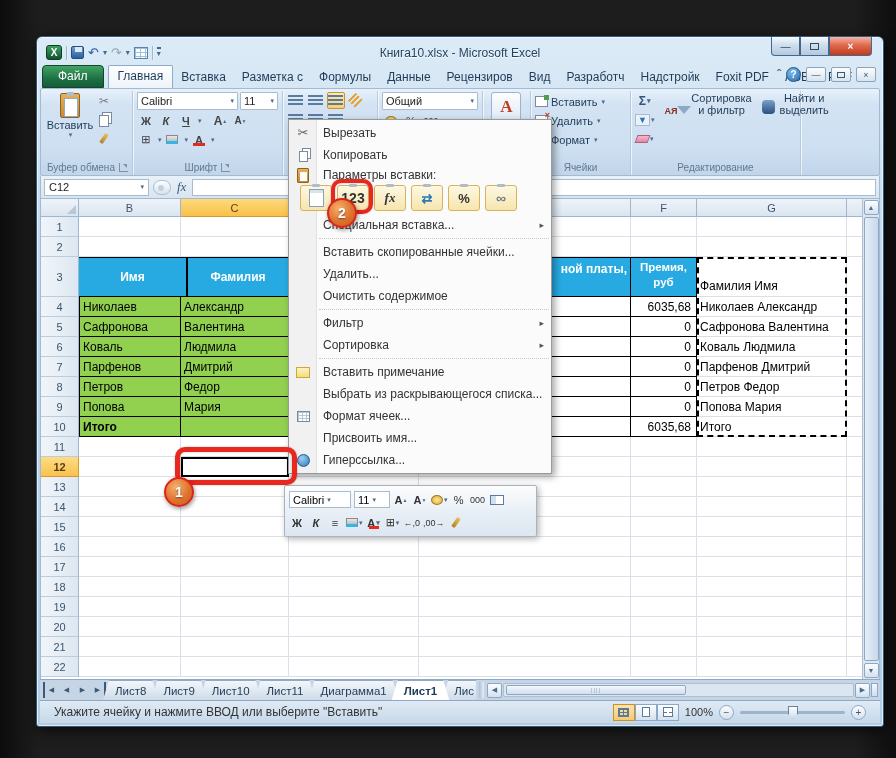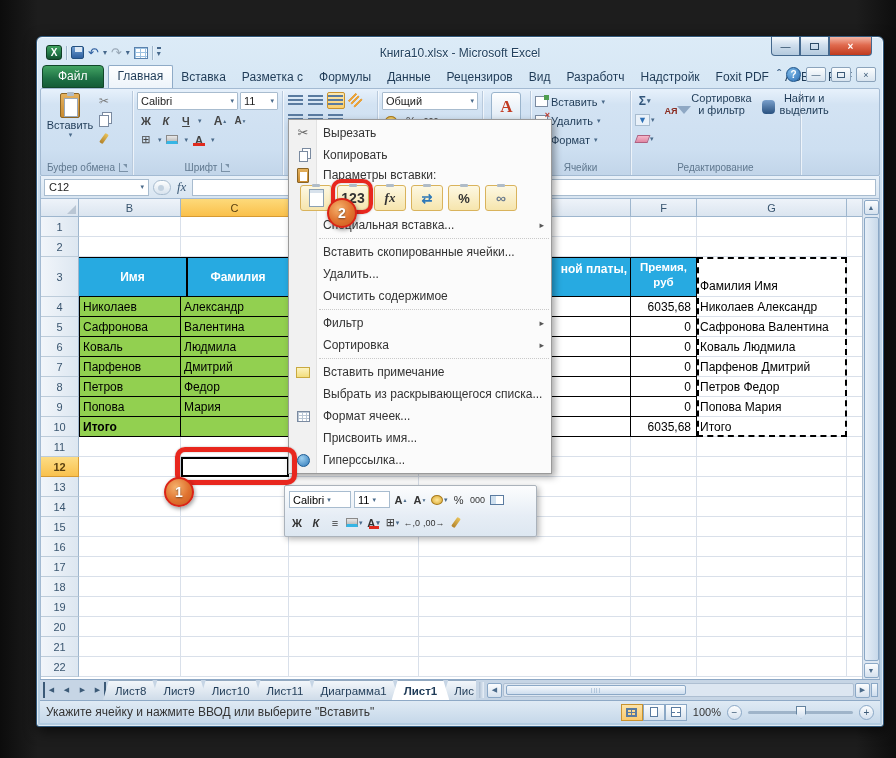--- a/index.html
+++ b/index.html
@@ -127,21 +127,21 @@
   #stabs{display:flex;align-items:stretch;}
   .stab{display:flex;align-items:center;padding:0 12px;font-size:11.5px;color:#1f3b57;background:linear-gradient(#f2f6fa,#cfdce9);clip-path:polygon(6px 0,calc(100% - 6px) 0,100% 100%,0 100%);margin-left:-7px;border-top:1px solid #93a9c0;}
   .stab.active{background:#fff;font-weight:bold;z-index:2;}
   .stab.cut{padding-right:2px;clip-path:polygon(6px 0,100% 0,100% 100%,0 100%);}
   .tabsplit{width:5px;background:linear-gradient(90deg,#aebfd2,#e8f0f8);margin:2px 3px;}
   .hscroll{flex:1;display:flex;align-items:center;gap:1px;padding:2px 2px 2px 0;}
   .htrack{flex:1;height:14px;background:#dce6f1;border:1px solid #aebfd2;border-radius:2px;position:relative;}
   .hthumb{position:absolute;left:2px;top:1px;width:180px;height:10px;background:linear-gradient(#f4f8fc,#cfdeee);border:1px solid #8ba8c6;border-radius:2px;display:flex;align-items:center;justify-content:center;font-size:6px;color:#8ba8c6;letter-spacing:1px;}
   .splitbox{width:7px;height:14px;background:linear-gradient(#f4f8fc,#cfdeee);border:1px solid #8ba8c6;}
   
-  .statusbar{height:23px;flex:none;display:flex;align-items:center;background:linear-gradient(#dfeaf4,#c6d8e9);border-top:1px solid #8ea9c6;font-size:12px;color:#333;padding:0 6px;gap:6px;}
+  .statusbar{height:23px;flex:none;display:flex;align-items:center;background:linear-gradient(#dfeaf4,#c6d8e9);border-top:1px solid #8ea9c6;font-size:12px;color:#333;padding:0 14px;gap:6px;}
   .sb-right{margin-left:auto;display:flex;align-items:center;gap:6px;}
   .viewbtns{display:flex;}
   .vb{width:22px;height:17px;border:1px solid #8ba8c6;background:linear-gradient(#fcfdfe,#d5e1ee);display:flex;align-items:center;justify-content:center;}
   .vb.active{background:linear-gradient(#fde3a7,#f9c96d);border-color:#c8922f;}
   .vb-grid{width:11px;height:9px;background-image:linear-gradient(#5a7ba0 1px,transparent 1px),linear-gradient(90deg,#5a7ba0 1px,transparent 1px);background-size:4px 3px;border:1px solid #5a7ba0;}
   .vb-page{width:8px;height:10px;background:#fff;border:1px solid #5a7ba0;}
   .vb-brk{width:10px;height:10px;background:#fff;border:1px solid #5a7ba0;position:relative;}
   .vb-brk::after{content:"";position:absolute;left:0;right:0;top:4px;border-top:1px dashed #5a7ba0;}
   .zoomlbl{font-size:11px;color:#333;}
   .zbtn{width:15px;height:15px;border-radius:50%;border:1px solid #8ba8c6;background:linear-gradient(#fcfdfe,#d5e1ee);display:flex;align-items:center;justify-content:center;font-size:10px;color:#3c5a77;}

